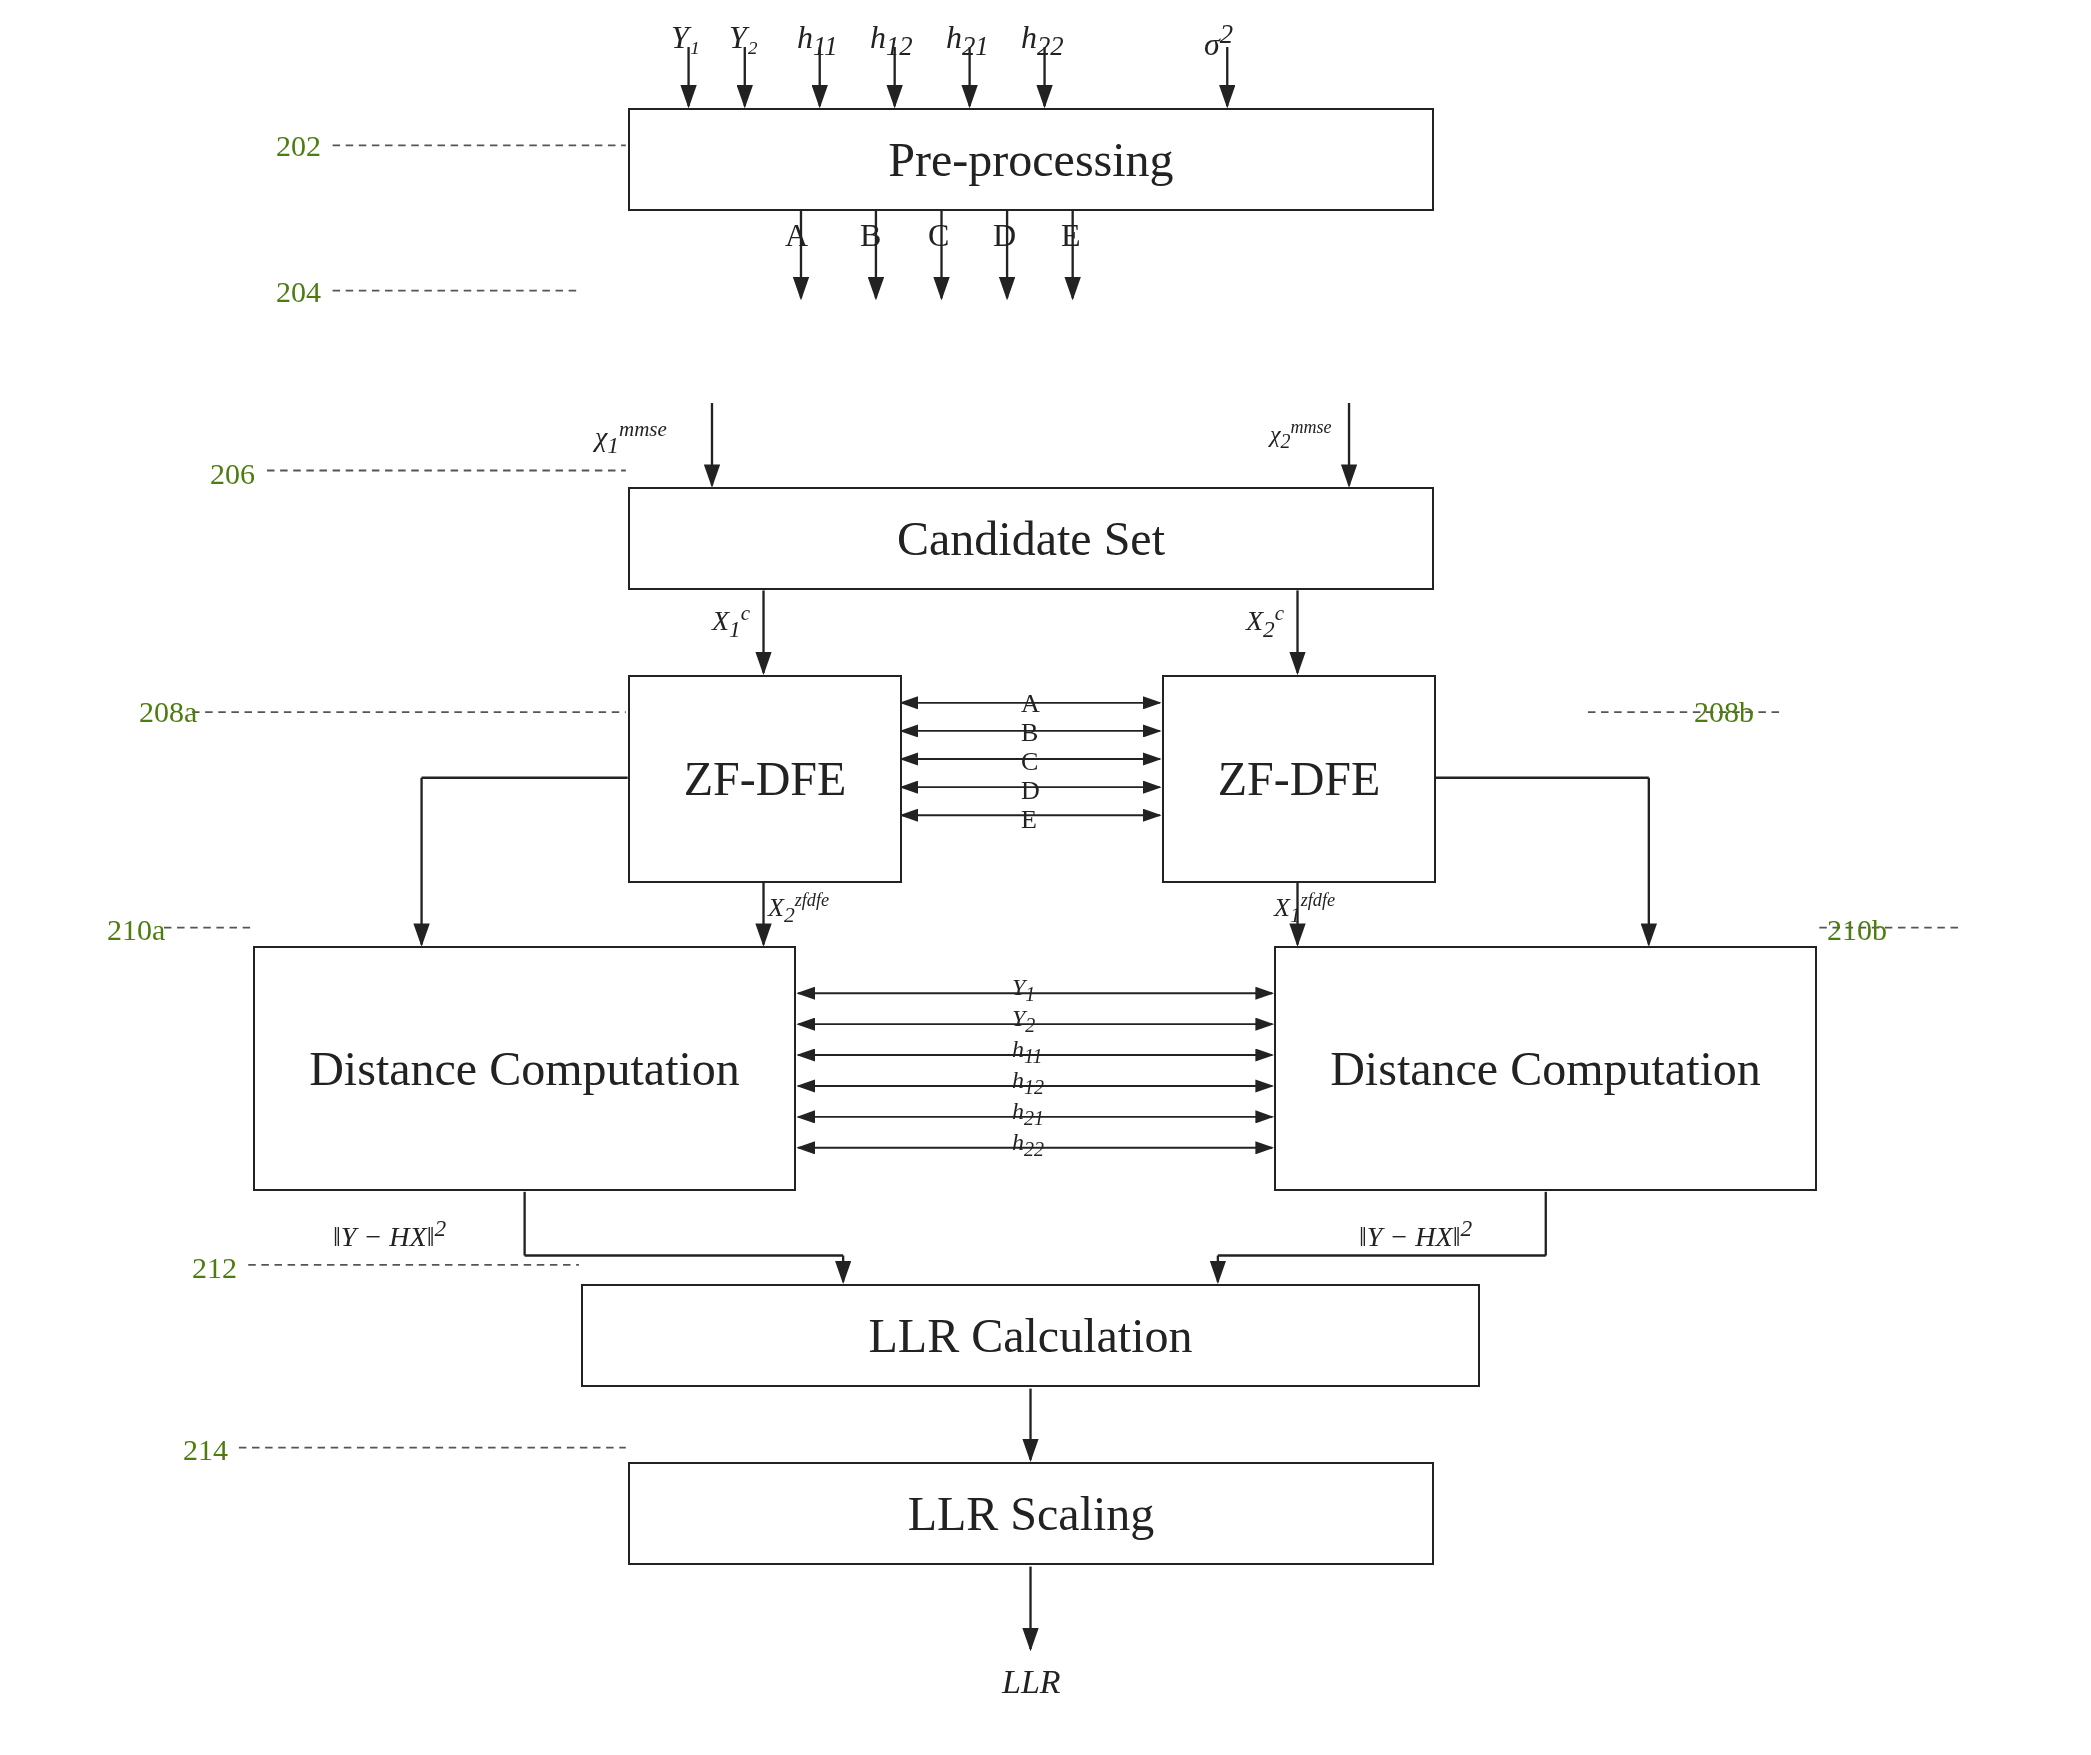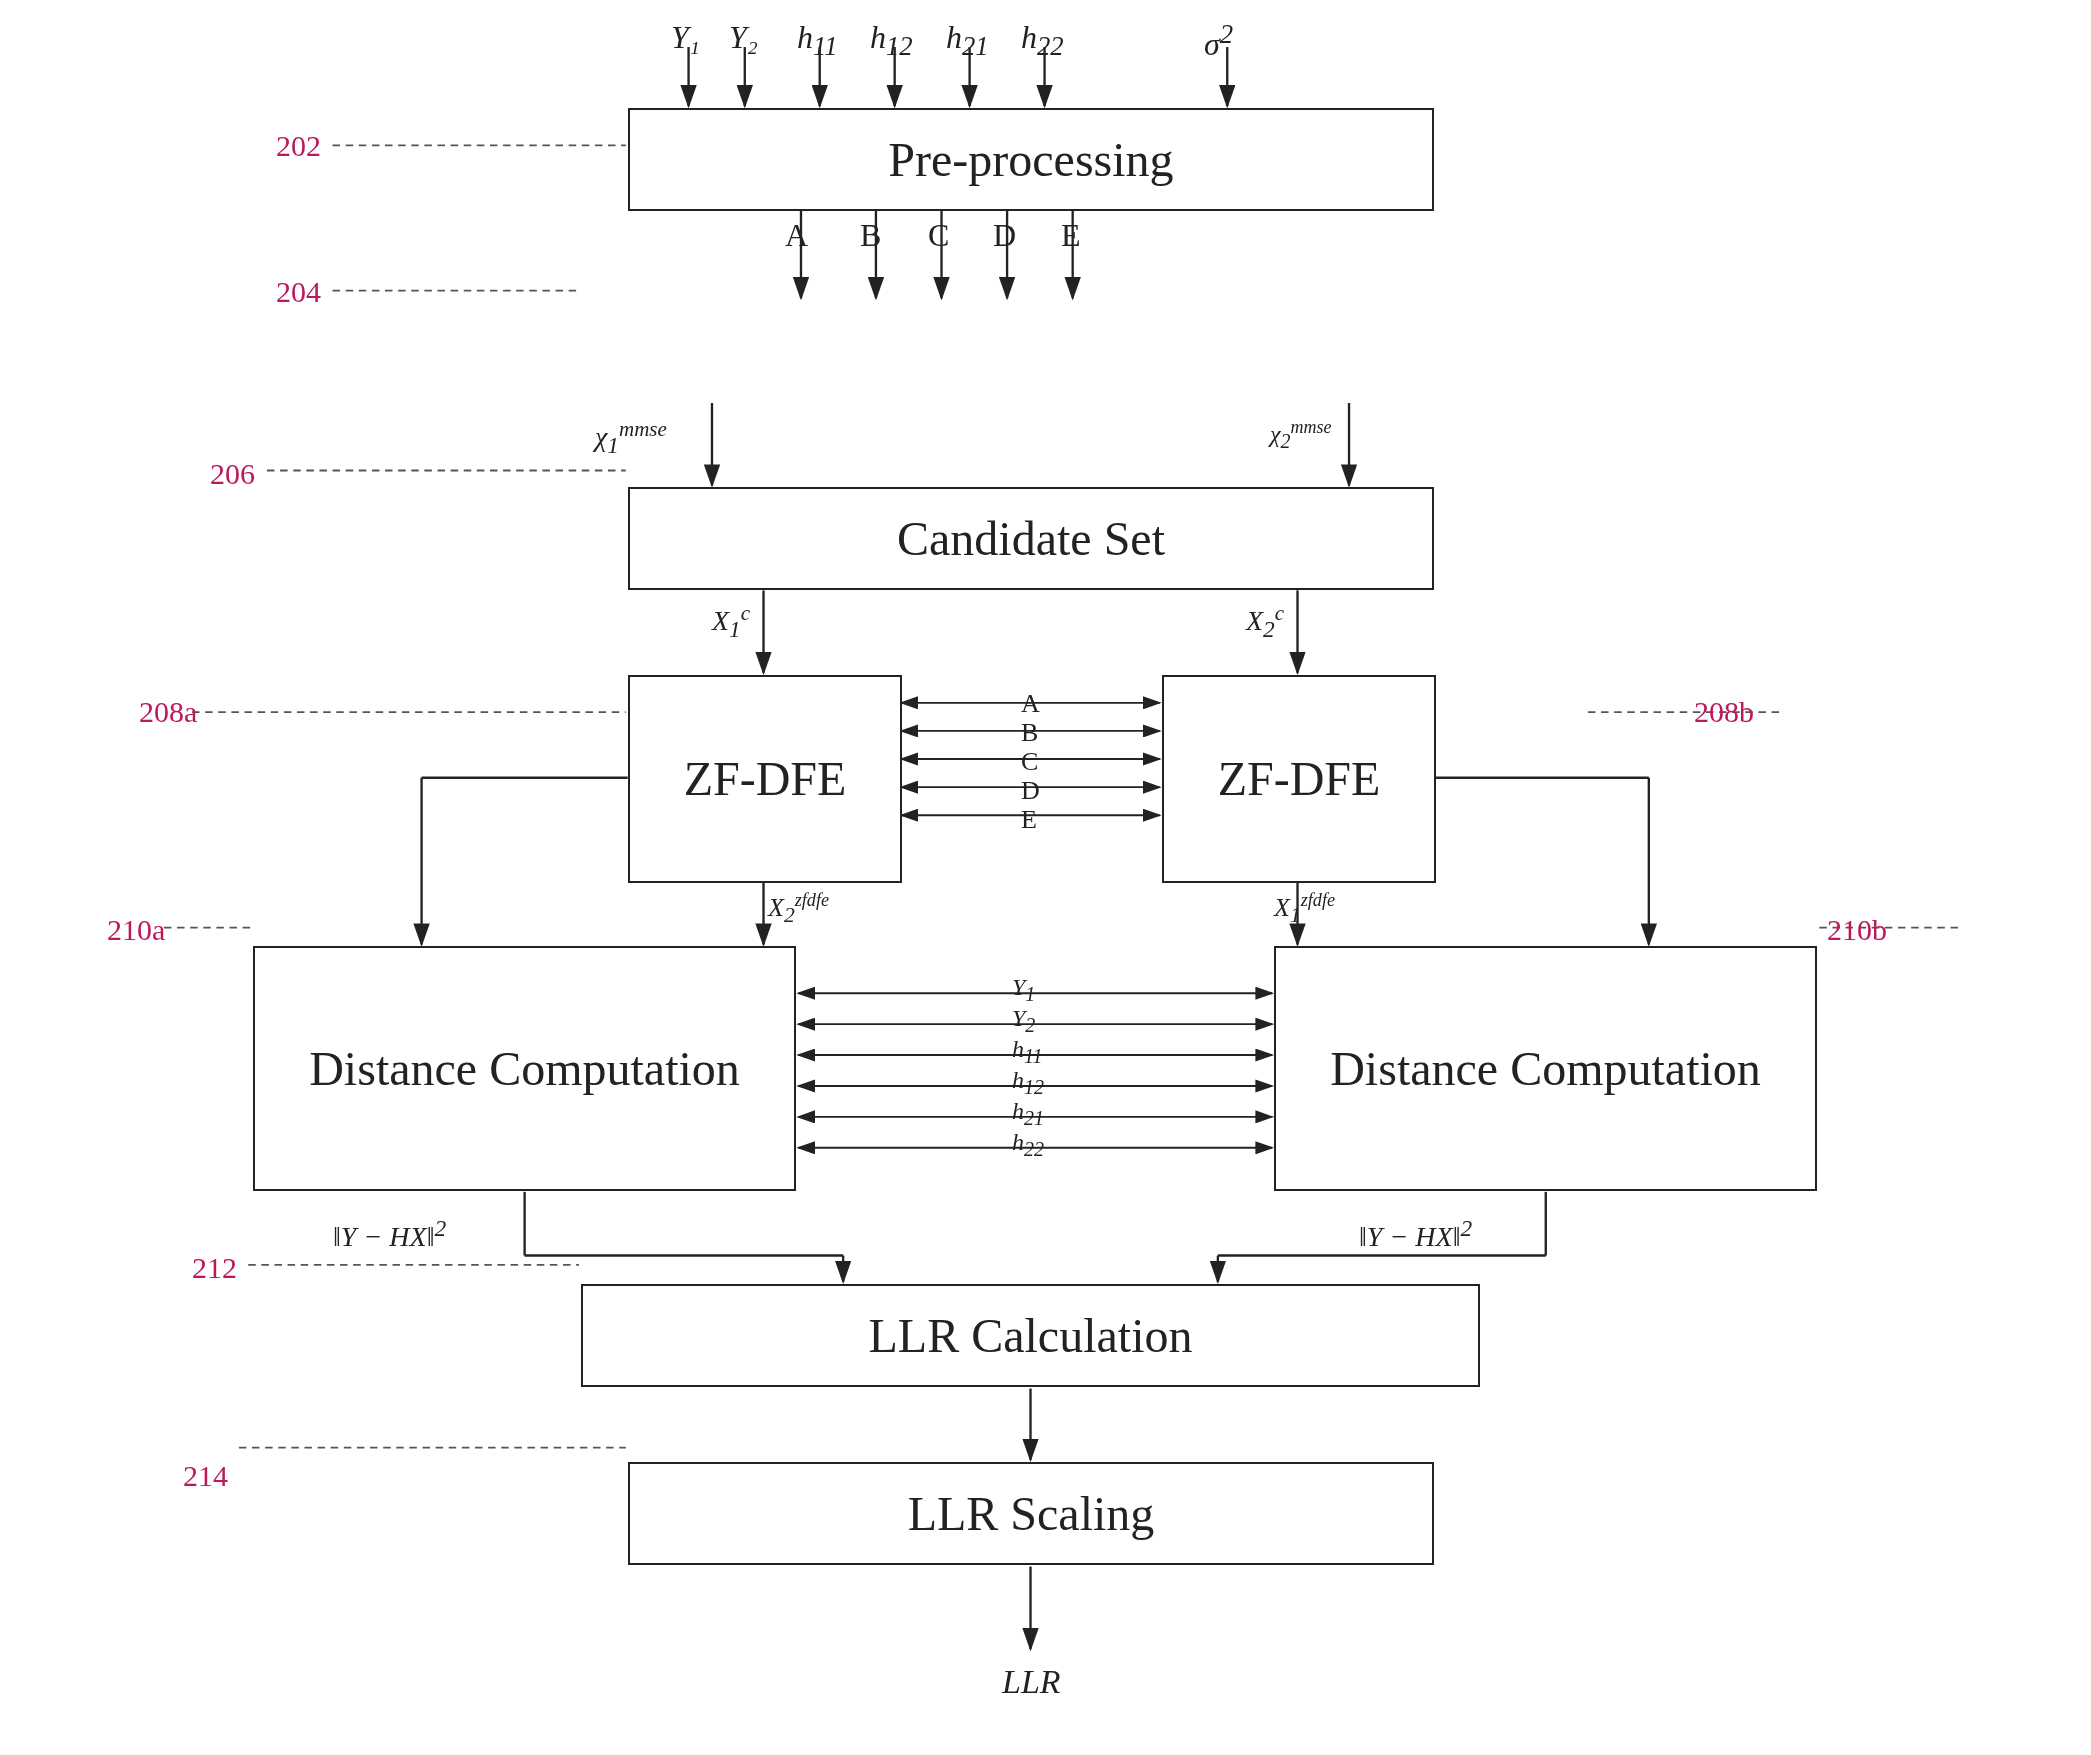--- a/index.html
+++ b/index.html
@@ -40,21 +40,21 @@
     }
     .label-text {
       position: absolute;
       font-size: 32px;
       color: #222;
       font-family: 'Times New Roman', Times, serif;
     }
     .ref-num {
       position: absolute;
       font-size: 30px;
-      color: #be185d;
+      color: #4d7c0f;
       font-family: 'Times New Roman', Times, serif;
     }
   </style>
 </head>
 <body>
 
 <div class="diagram-container">
   <svg xmlns="http://www.w3.org/2000/svg" viewBox="0 0 2232 1874" width="2091" height="1756">
     <defs>
       <marker id="arrowhead" markerWidth="10" markerHeight="7" refX="9" refY="3.5" orient="auto">
@@ -257,16 +257,16 @@
   </span>
 
   <span class="ref-num" style="left:276px; top:129px;">202</span>
   <span class="ref-num" style="left:276px; top:275px;">204</span>
   <span class="ref-num" style="left:210px; top:457px;">206</span>
   <span class="ref-num" style="left:139px; top:695px;">208a</span>
   <span class="ref-num" style="left:1694px; top:695px;">208b</span>
   <span class="ref-num" style="left:107px; top:913px;">210a</span>
   <span class="ref-num" style="left:1827px; top:913px;">210b</span>
   <span class="ref-num" style="left:192px; top:1251px;">212</span>
-  <span class="ref-num" style="left:183px; top:1433px;margin-top:26px;">214</span>
+  <span class="ref-num" style="left:183px; top:1433px;">214</span>
 
 </div>
 
 
 </body></html>

